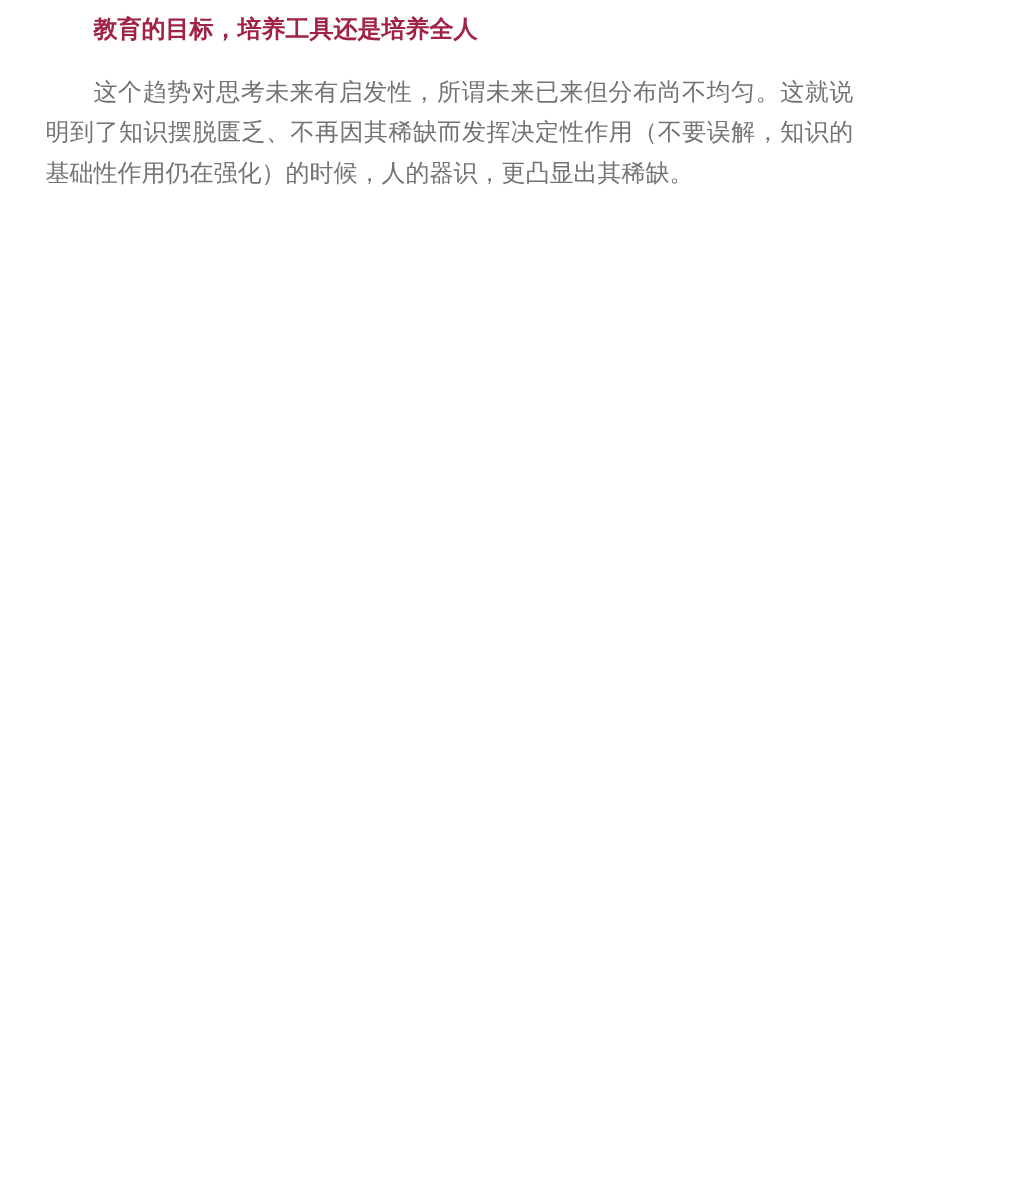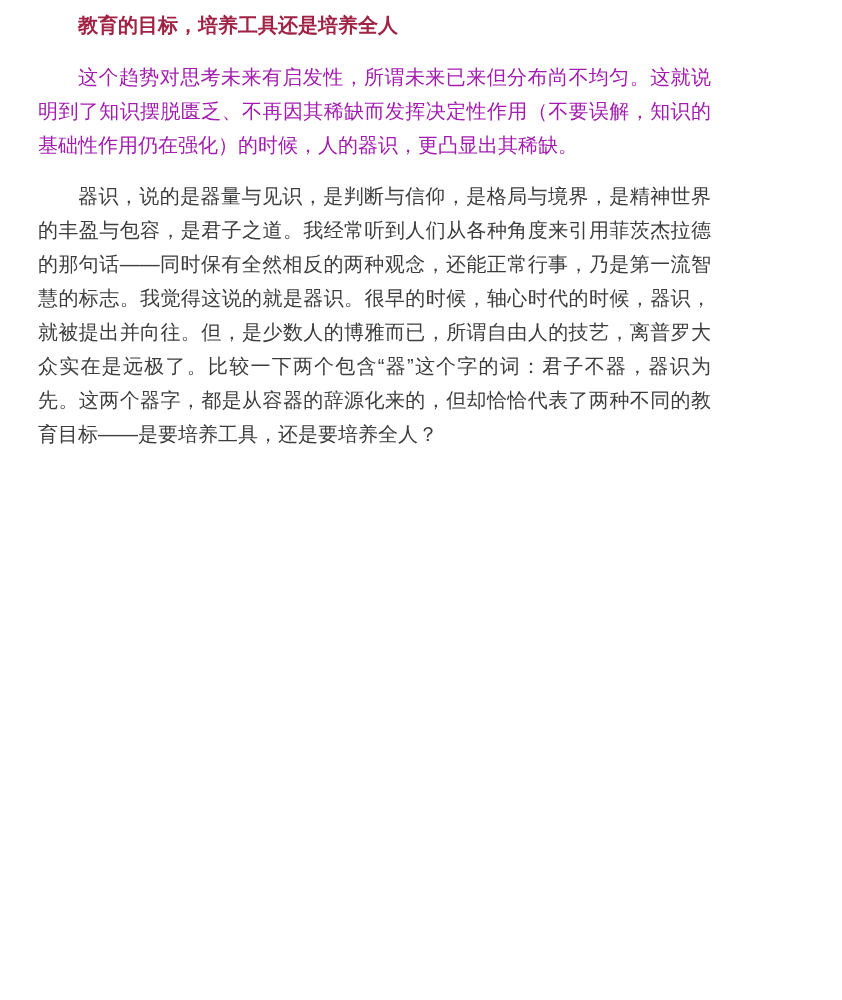--- a/index.html
+++ b/index.html
@@ -41,16 +41,15 @@
 </style>
 </head>
 <body style="background: rgb(255, 255, 255);">
 
 <div class="article">
   <h1 class="article-title" style="color: rgb(160, 35, 69);">教育的目标，培养工具还是培养全人</h1>
 
 
 
 
-  <p class="article-paragraph" style="color: #a21caf;">这个趋势对思考未来有启发性，所谓未来已来但分布尚不均匀。这就说明到了知识摆脱匮乏、不再因其稀缺而发挥决定性作用（不要误解，知识的基础性作用仍在强化）的时候，人的器识，更凸显出其稀缺。</p>
+  <p class="article-paragraph" style="color: #737373;">这个趋势对思考未来有启发性，所谓未来已来但分布尚不均匀。这就说明到了知识摆脱匮乏、不再因其稀缺而发挥决定性作用（不要误解，知识的基础性作用仍在强化）的时候，人的器识，更凸显出其稀缺。</p>
 
-  <p class="article-paragraph" style="color: rgb(61, 61, 61);">器识，说的是器量与见识，是判断与信仰，是格局与境界，是精神世界的丰盈与包容，是君子之道。我经常听到人们从各种角度来引用菲茨杰拉德的那句话——同时保有全然相反的两种观念，还能正常行事，乃是第一流智慧的标志。我觉得这说的就是器识。很早的时候，轴心时代的时候，器识，就被提出并向往。但，是少数人的博雅而已，所谓自由人的技艺，离普罗大众实在是远极了。比较一下两个包含“器”这个字的词：君子不器，器识为先。这两个器字，都是从容器的辞源化来的，但却恰恰代表了两种不同的教育目标——是要培养工具，还是要培养全人？</p>
 </div>
 
 </body></html>

